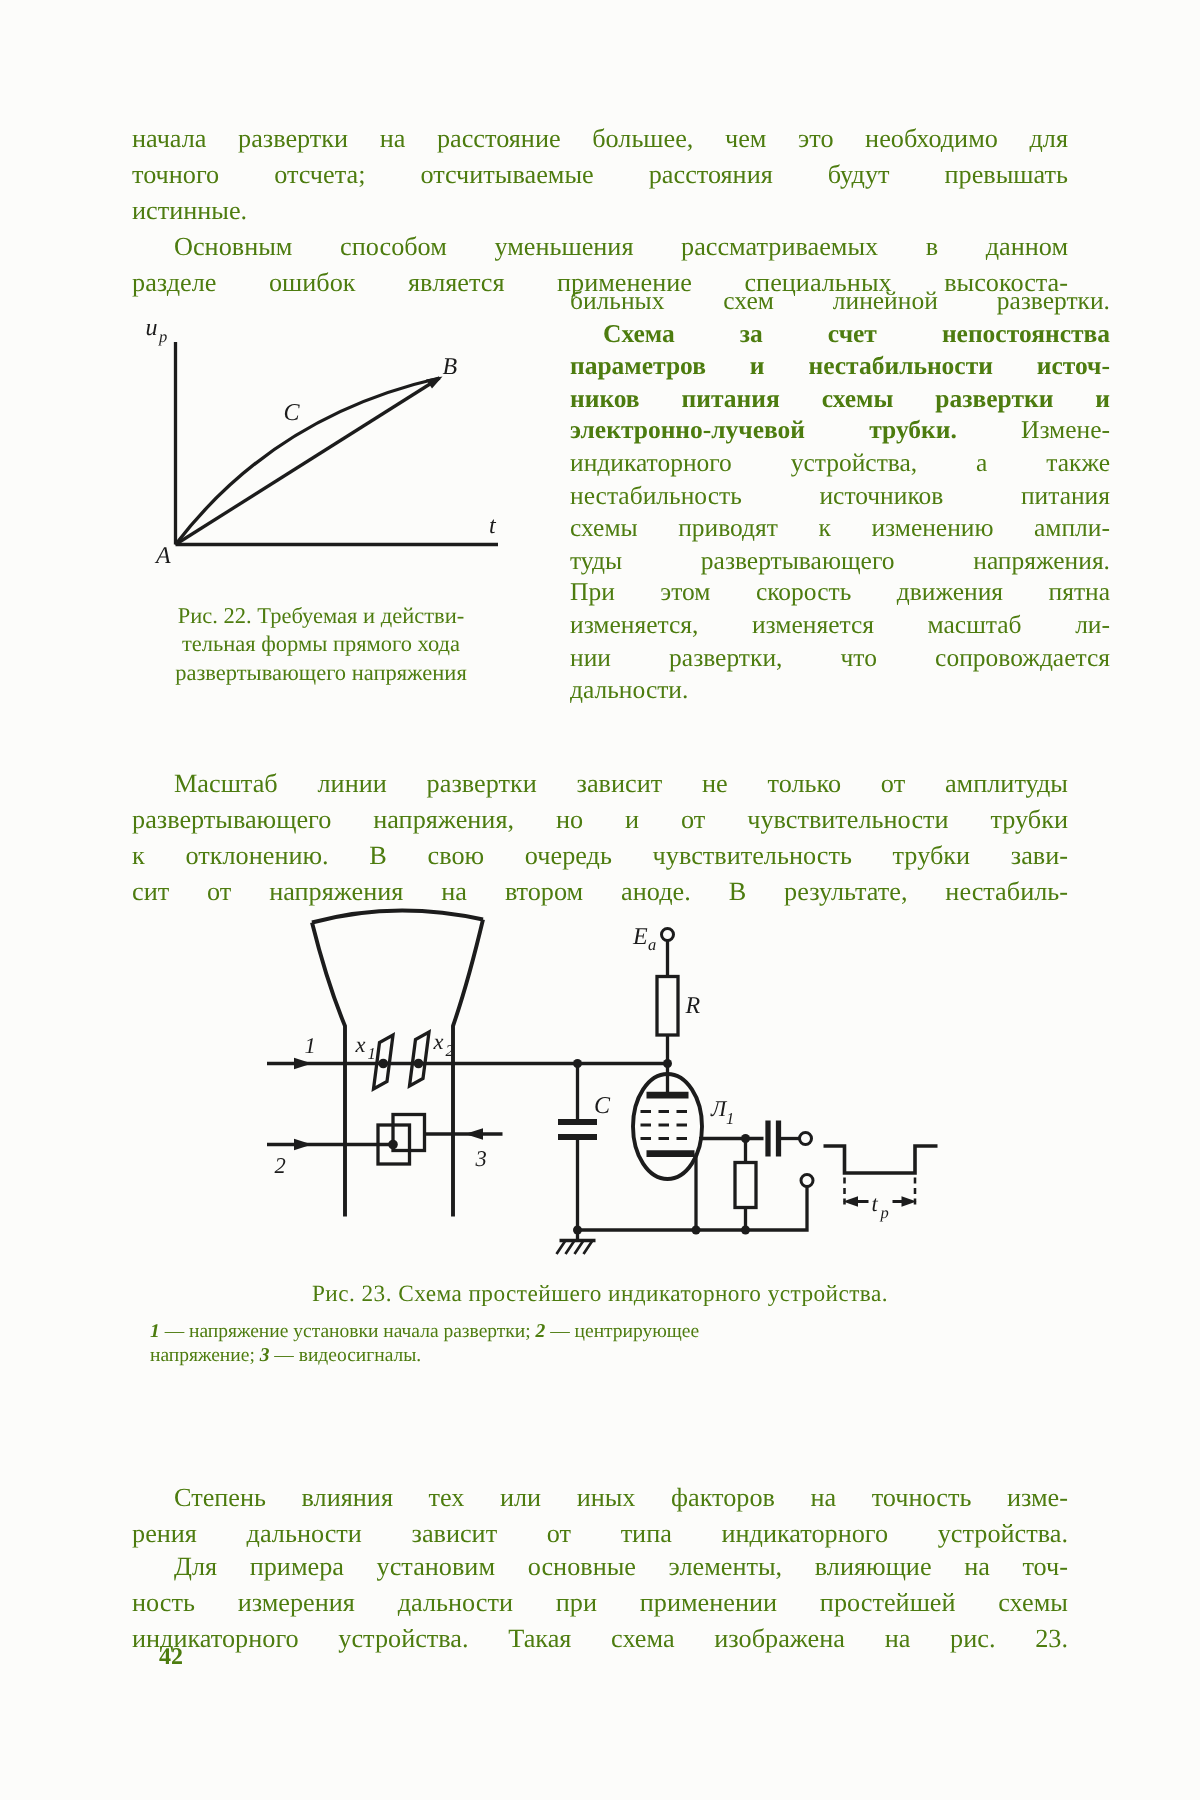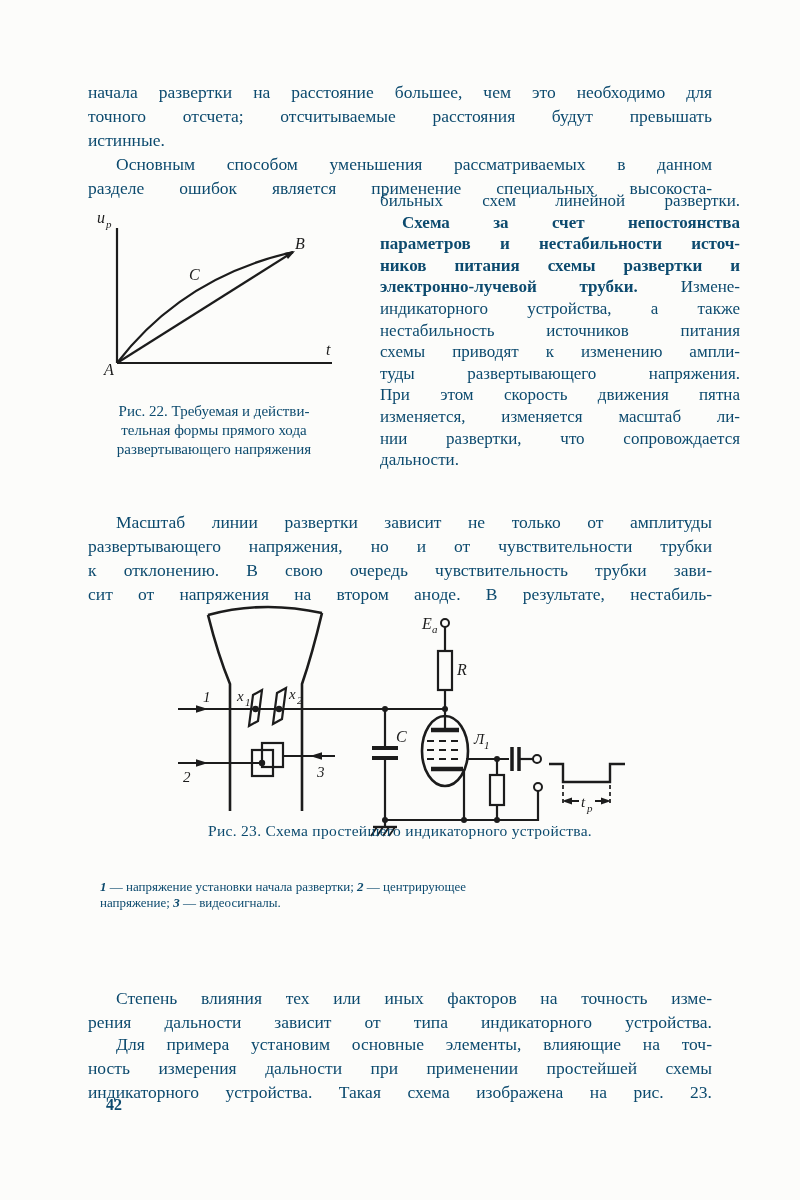--- a/index.html
+++ b/index.html
@@ -1,18 +1,18 @@
 <!DOCTYPE html>
 <html><head>
 <meta charset="utf-8">
 <style>
   html,body { margin:0; padding:0; }
   .page {
     position:relative; width:800px; height:1200px;
-    background:#fcfcfa; color:#0c4a6e;
+    background:#fcfcfa; color:#4d7c0f;
     font-family:"Liberation Serif", serif;
     overflow:hidden;
   }
   .blk { position:absolute; }
   .ln  { font-size:17.5px; line-height:24px; }
   .j   { text-align:justify; text-align-last:justify; }
   .ind { text-indent:28px; }
   .col .ln { font-size:17px; line-height:21.6px; }
   .col .ind { text-indent:22px; }
   .cb  { font-weight:bold; }
@@ -202,21 +202,21 @@
       <text class="sub" x="282" y="35">a</text>
       <text class="lbl16" x="307" y="77">R</text>
       <text class="lbl16" x="246" y="144">C</text>
       <text class="lbl" x="324" y="146">Л</text>
       <text class="sub" x="334" y="151">1</text>
       <text class="lbl" x="431" y="209">t</text>
       <text class="sub" x="437" y="214">p</text>
     </svg>
   </div>
 
-  <div class="blk cap23" style="left:100px; top:822px; width:600px;">Рис. 23. Схема простейшего индикаторного устройства.</div>
+  <div class="blk cap23" style="left:100px; top:854px; width:600px;">Рис. 23. Схема простейшего индикаторного устройства.</div>
   <div class="blk legend" style="left:100px; top:879px; width:600px;">
     <div><i>1</i><span> — напряжение установки начала развертки; </span><i>2</i><span> — центрирующее</span></div>
     <div><span>напряжение; </span><i>3</i><span> — видеосигналы.</span></div>
   </div>
 
 
   <div class="blk" style="left:88px; top:986px; width:624px;">
     <div class="ln j ind">Степень влияния тех или иных факторов на точность изме-</div>
     <div class="ln j">рения дальности зависит от типа индикаторного устройства.</div>
   </div>

